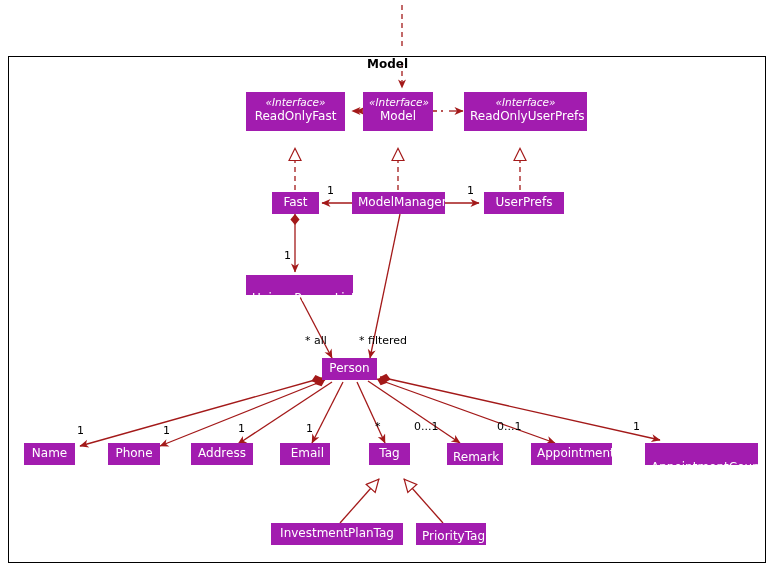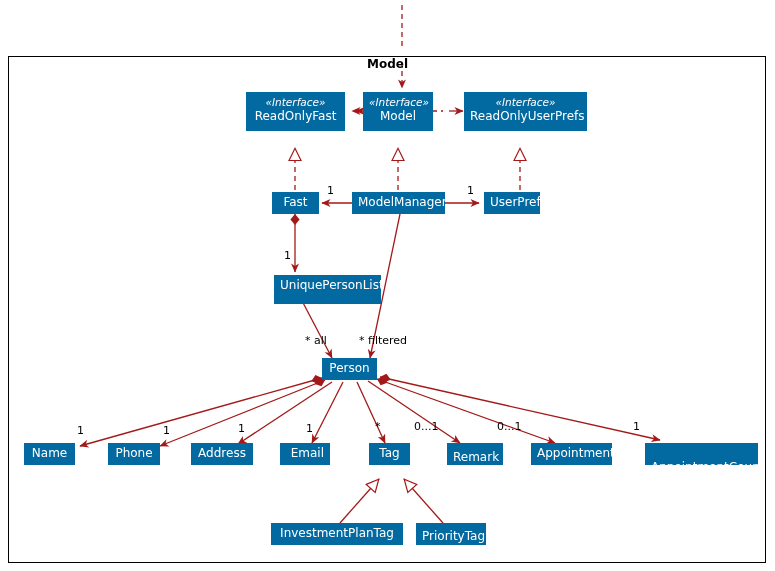--- a/index.html
+++ b/index.html
@@ -42,21 +42,21 @@
     top: 57px;
     width: 775px;
     text-align: center;
     font-size: 12px;
     font-weight: bold;
     color: #000000;
     line-height: 14px;
   }
   .node {
     position: absolute;
-    background: #0369a1;
+    background: #a21caf;
     color: #ffffff;
     font-size: 11.5px;
     line-height: 15px;
     text-align: center;
     white-space: nowrap;
     padding: 3px 6px;
     box-sizing: border-box;
   }
   .node .stereo {
     display: block;
@@ -158,25 +158,25 @@
   </div>
 
   <div class="node" style="left:272px; top:192px; width:47px; height:22px; padding-top:3px;">
     <span class="nm">Fast</span>
   </div>
 
   <div class="node" style="left:352px; top:192px; width:93px; height:22px; padding-top:3px;">
     <span class="nm">ModelManager</span>
   </div>
 
-  <div class="node" style="left:484px; top:192px; width:56px; height:22px; padding-top:3px;">
+  <div class="node" style="left:484px; top:192px; width:80px; height:22px; padding-top:3px;">
     <span class="nm">UserPrefs</span>
   </div>
 
-  <div class="node" style="left:246px; top:275px; width:107px; height:29px; padding-top:3px;margin-left:28px;">
+  <div class="node" style="left:246px; top:275px; width:107px; height:20px; padding-top:16px;">
     <span class="nm">UniquePersonList</span>
   </div>
 
   <div class="node" style="left:322px; top:358px; width:55px; height:22px; padding-top:3px;">
     <span class="nm">Person</span>
   </div>
 
   <div class="node" style="left:24px; top:443px; width:51px; height:22px; padding-top:3px;">
     <span class="nm">Name</span>
   </div>

